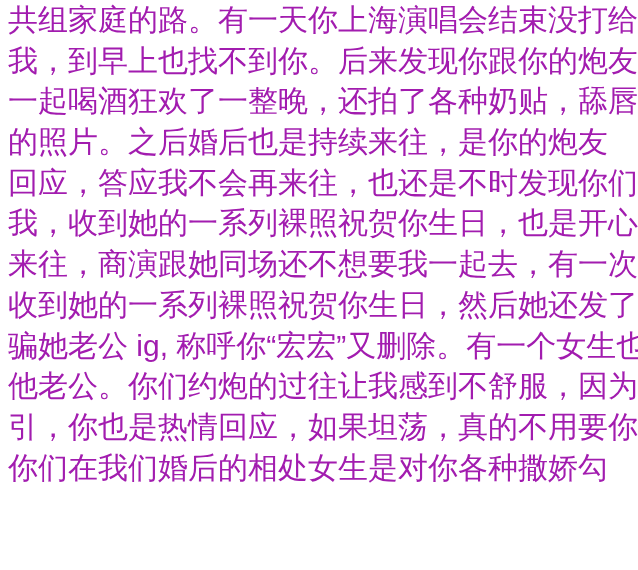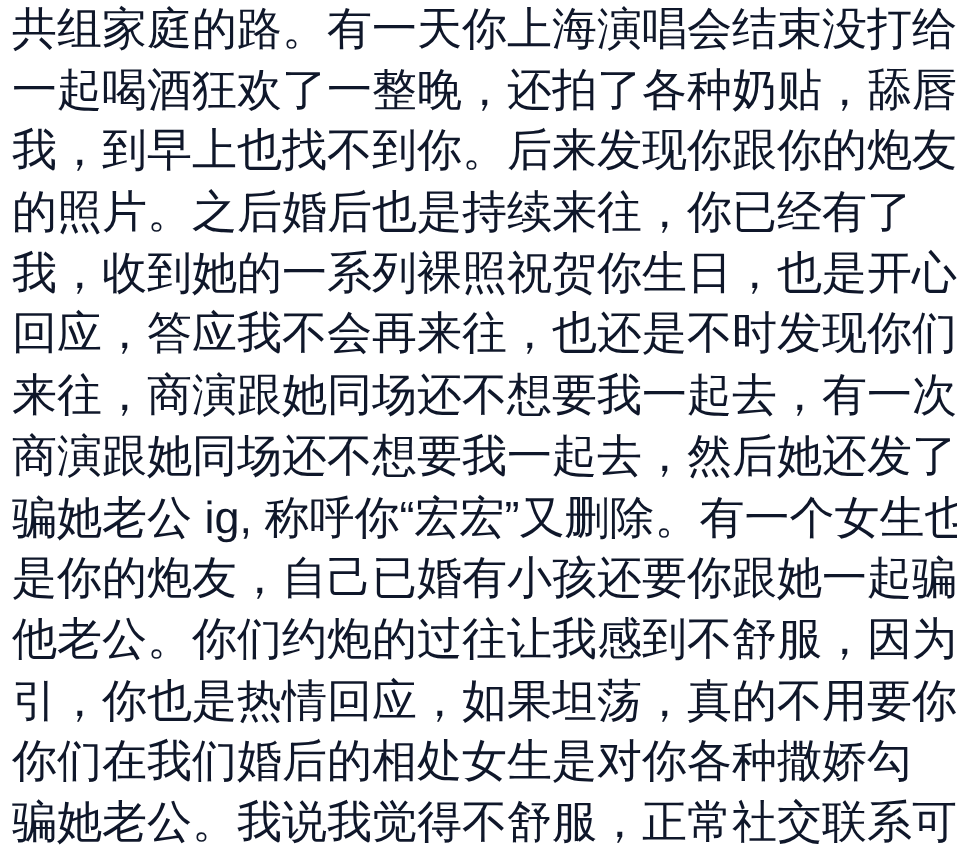--- a/index.html
+++ b/index.html
@@ -15,41 +15,39 @@
     overflow: hidden;
   }
   .text-block {
     box-sizing: border-box;
     width: 638px;
     padding: 0 2px 0 8px;
     font-family: "Liberation Sans", sans-serif;
     font-size: 30px;
     line-height: 40.7px;
     font-weight: 400;
-    color: #0f172a;
+    color: #a21caf;
     letter-spacing: 0px;
   }
   .text-line {
     white-space: nowrap;
     height: 40.7px;
   }
 </style>
 </head>
 <body>
 
 <div class="page">
   <div class="text-block">
     <div class="text-line">共组家庭的路。有一天你上海演唱会结束没打给</div>
+    <div class="text-line">我，到早上也找不到你。后来发现你跟你的炮友</div>
     <div class="text-line">一起喝酒狂欢了一整晚，还拍了各种奶贴，舔唇</div>
-    <div class="text-line">我，到早上也找不到你。后来发现你跟你的炮友</div>
-    <div class="text-line">的照片。之后婚后也是持续来往，你已经有了</div>
+    <div class="text-line">的照片。之后婚后也是持续来往，是你的炮友</div>
+    <div class="text-line">回应，答应我不会再来往，也还是不时发现你们</div>
     <div class="text-line">我，收到她的一系列裸照祝贺你生日，也是开心</div>
-    <div class="text-line">回应，答应我不会再来往，也还是不时发现你们</div>
     <div class="text-line">来往，商演跟她同场还不想要我一起去，有一次</div>
-    <div class="text-line">商演跟她同场还不想要我一起去，然后她还发了</div>
+    <div class="text-line">收到她的一系列裸照祝贺你生日，然后她还发了</div>
     <div class="text-line">骗她老公 ig, 称呼你“宏宏”又删除。有一个女生也</div>
-    <div class="text-line">是你的炮友，自己已婚有小孩还要你跟她一起骗</div>
     <div class="text-line">他老公。你们约炮的过往让我感到不舒服，因为</div>
     <div class="text-line">引，你也是热情回应，如果坦荡，真的不用要你</div>
     <div class="text-line">你们在我们婚后的相处女生是对你各种撒娇勾</div>
-    <div class="text-line">骗她老公。我说我觉得不舒服，正常社交联系可</div>
   </div>
 </div>
 
 </body></html>

